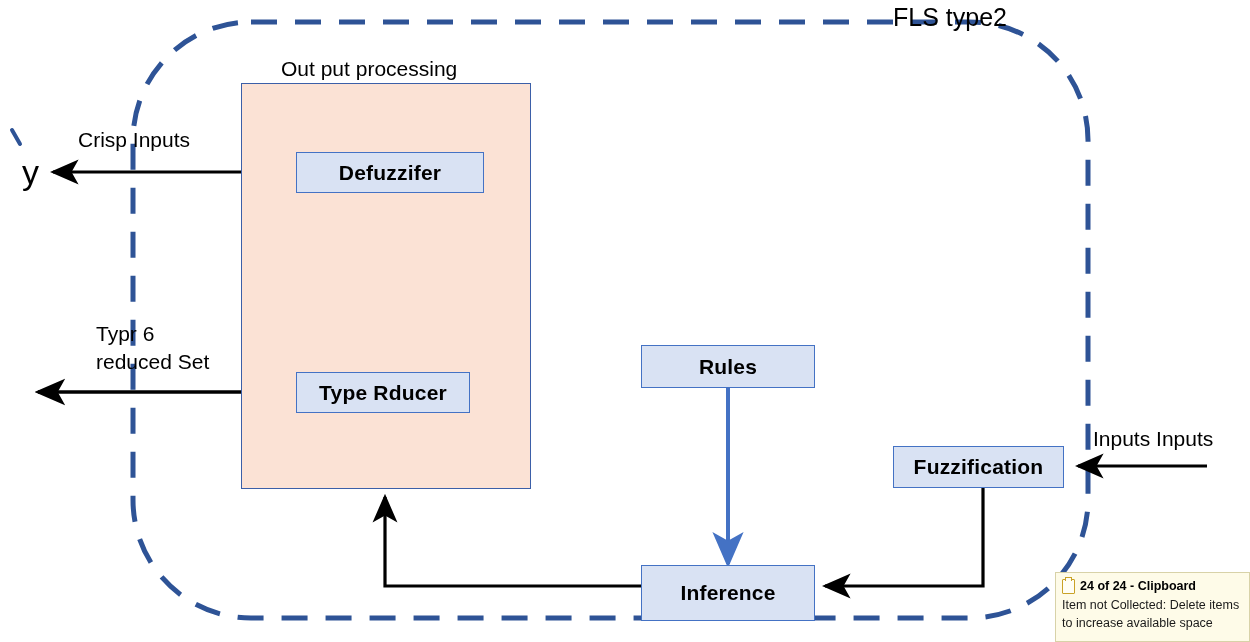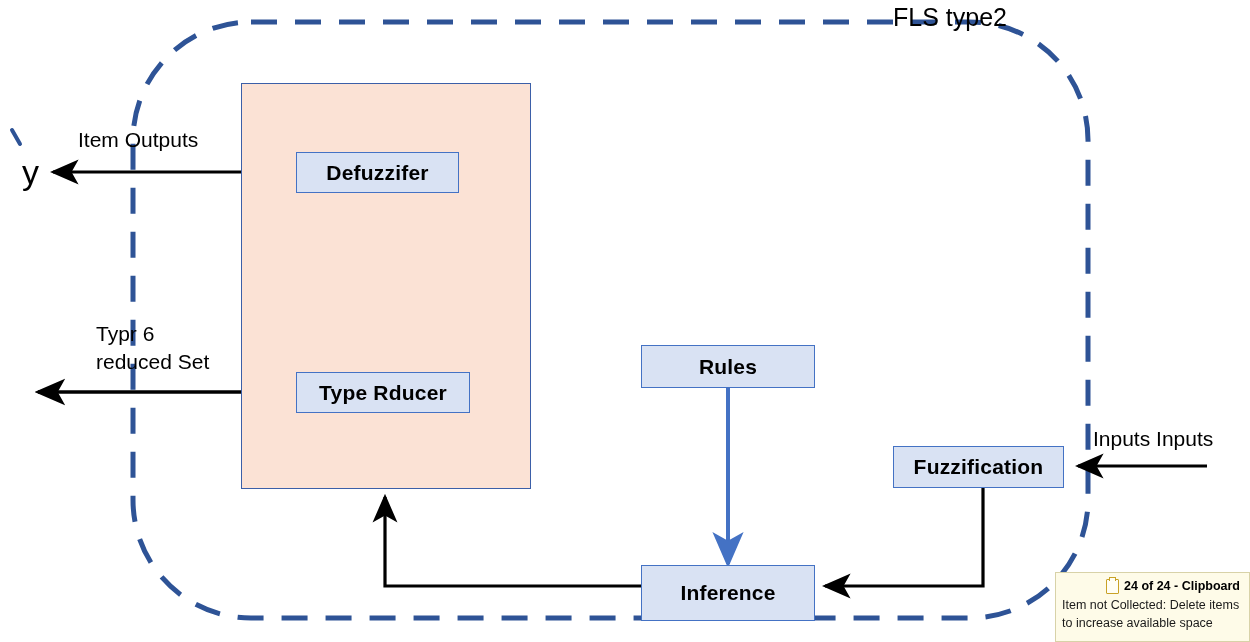--- a/index.html
+++ b/index.html
@@ -69,21 +69,20 @@
     line-height: 1.42;
   }
   .tooltip-title {
     font-weight: bold;
     font-size: 12.5px;
     color: #000000;
     display: flex;
     align-items: center;
     gap: 5px;
     margin-bottom: 1px;
-    margin-left: 44px;
   }
   .clip-icon {
     display: inline-block;
     width: 11px;
     height: 13px;
     border: 1.4px solid #C9A227;
     border-radius: 1px;
     position: relative;
     flex: 0 0 auto;
     background: #FFFEF5;
@@ -133,42 +132,43 @@
     <line x1="728" y1="388" x2="728" y2="564" stroke="#4472C4" stroke-width="4" marker-end="url(#arrow-blue)"></line>
 
     <line x1="1207" y1="466" x2="1078" y2="466" stroke="#000000" stroke-width="3.2" marker-end="url(#arrow-black)"></line>
 
     <polyline points="983,488 983,586 825,586" fill="none" stroke="#000000" stroke-width="3.2" marker-end="url(#arrow-black)"></polyline>
   </svg>
 
   <div class="plain-label" style="left:893px; top:1px; font-size:25px;">FLS type2</div>
 
   <div class="panel" style="left:241px; top:83px; width:290px; height:406px;"></div>
+  <div class="plain-label" style="left:281px; top:55px;">Out put processing</div>
 
-  <div class="node" style="left:296px; top:152px; width:163px; height:41px;">
+  <div class="node" style="left:296px; top:152px; width:188px; height:41px;">
     <span>Defuzzifer</span>
   </div>
 
   <div class="node" style="left:641px; top:345px; width:174px; height:43px;">
     <span>Rules</span>
   </div>
 
   <div class="node" style="left:296px; top:372px; width:174px; height:41px;">
     <span>Type Rducer</span>
   </div>
 
   <div class="node" style="left:893px; top:446px; width:171px; height:42px;">
     <span>Fuzzification</span>
   </div>
 
   <div class="node" style="left:641px; top:565px; width:174px; height:56px;">
     <span>Inference</span>
   </div>
 
-  <div class="plain-label" style="left:78px; top:126px;">Item Outputs</div>
+  <div class="plain-label" style="left:78px; top:126px;">Crisp Inputs</div>
 
   <div class="plain-label" style="left:96px; top:320px;">Typr 6
 reduced Set</div>
 
   <div class="plain-label" style="left:1093px; top:425px;">Inputs Inputs</div>
 
   <div class="big-y" style="left:22px; top:155px;">y</div>
 
   <div class="tooltip" style="left:1055px; top:572px; width:195px; height:70px;">
     <div class="tooltip-title">

